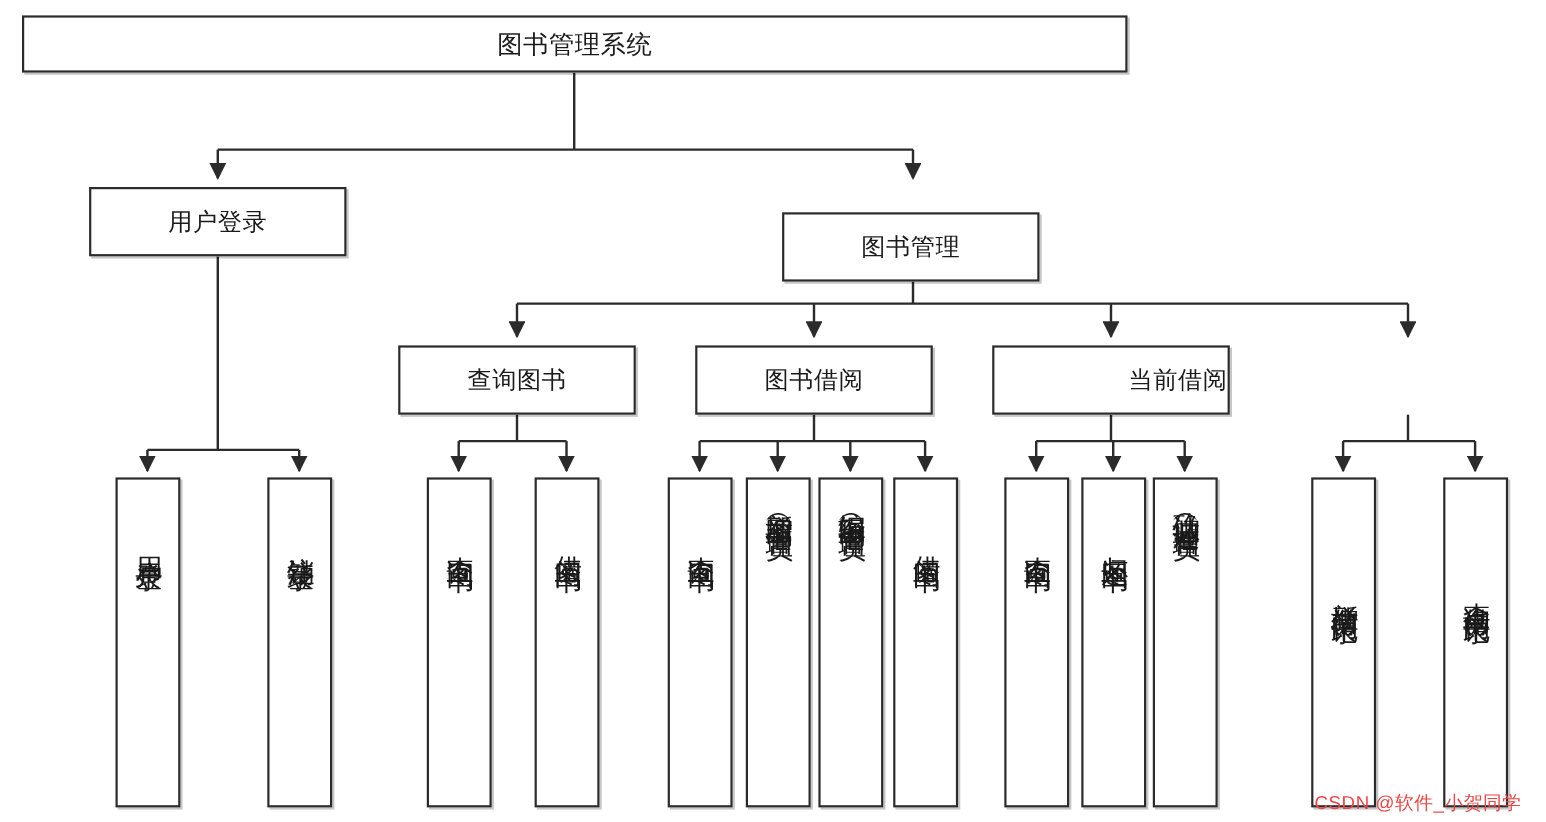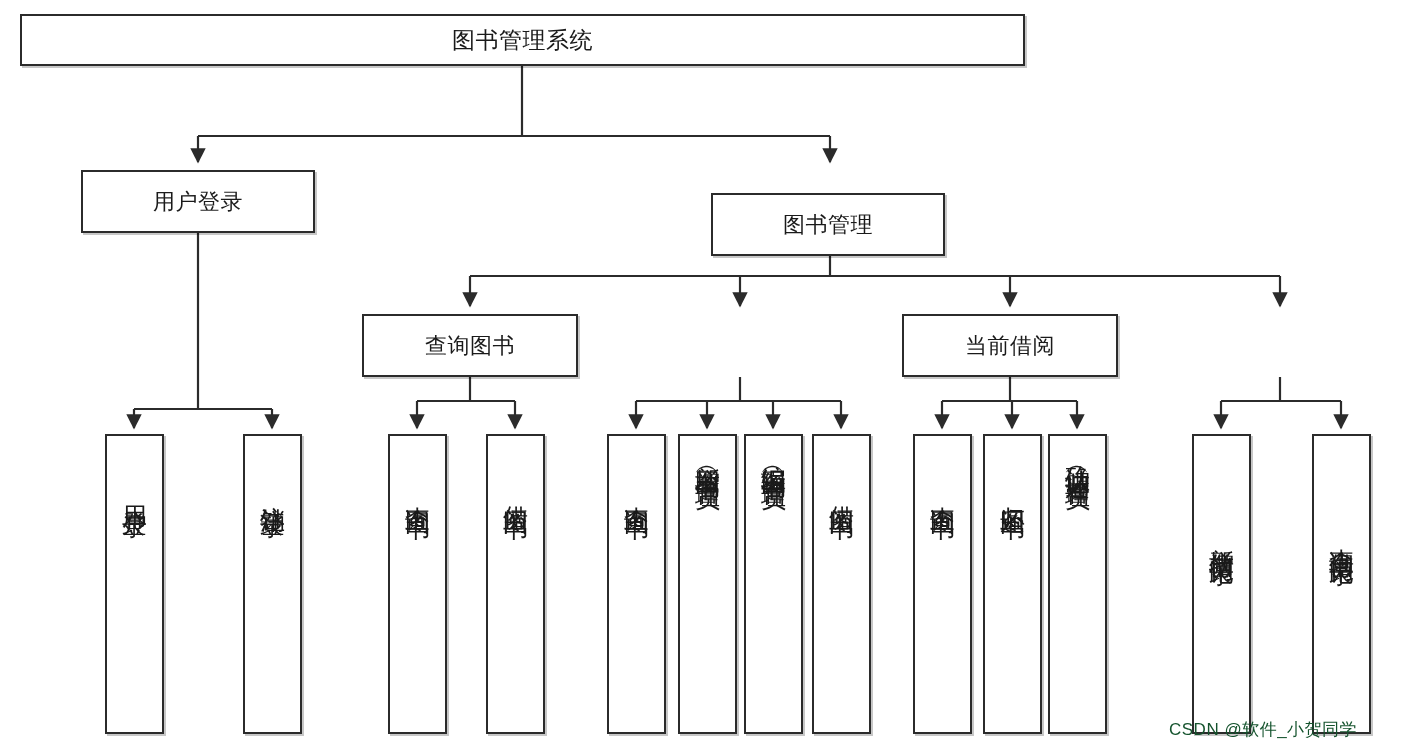--- a/index.html
+++ b/index.html
@@ -143,21 +143,24 @@
   <div class="node horiz" style="left: 81px; top: 170px; width: 234px; height: 63px;">
     <span class="label">用户登录</span>
   </div>
   <div class="node horiz" style="left: 711px; top: 170px; width: 234px; height: 63px; margin-top: 23px;">
     <span class="label">图书管理</span>
   </div>
 
   <div class="node horiz" style="left: 362px; top: 314px; width: 216px; height: 63px;">
     <span class="label">查询图书</span>
   </div>
-  <div class="node horiz" style="left: 902px; top: 314px; width: 216px; height: 63px;">
+  <div class="node horiz" style="left: 632px; top: 314px; width: 216px; height: 63px;">
+    <span class="label">图书借阅</span>
+  </div>
+  <div class="node horiz" style="left: 902px; top: 314px; width: 216px; height: 63px; justify-content: flex-end;">
     <span class="label">当前借阅</span>
   </div>
 
   <div class="node vert mid" style="left: 105px; top: 434px; width: 59px; height: 300px;">
     <span class="label">用户登录</span>
   </div>
   <div class="node vert mid" style="left: 243px; top: 434px; width: 59px; height: 300px;">
     <span class="label">注销登录</span>
   </div>
   <div class="node vert mid" style="left: 388px; top: 434px; width: 59px; height: 300px;">
@@ -187,15 +190,15 @@
   <div class="node vert topal" style="left: 1048px; top: 434px; width: 59px; height: 300px;">
     <span class="label">确认归还（管理员）</span>
   </div>
   <div class="node vert lowmid" style="left: 1192px; top: 434px; width: 59px; height: 300px;">
     <span class="label">新增借阅记录</span>
   </div>
   <div class="node vert lowmid" style="left: 1312px; top: 434px; width: 59px; height: 300px;">
     <span class="label">查询借阅记录</span>
   </div>
 
-  <div id="watermark" style="left: 1169px; top: 718px; color: #14532d;">CSDN @软件_小贺同学</div>
+  <div id="watermark" style="left: 1195px; top: 718px; color: #ef4444;">CSDN @软件_小贺同学</div>
 
 </div>
 
 </body></html>

